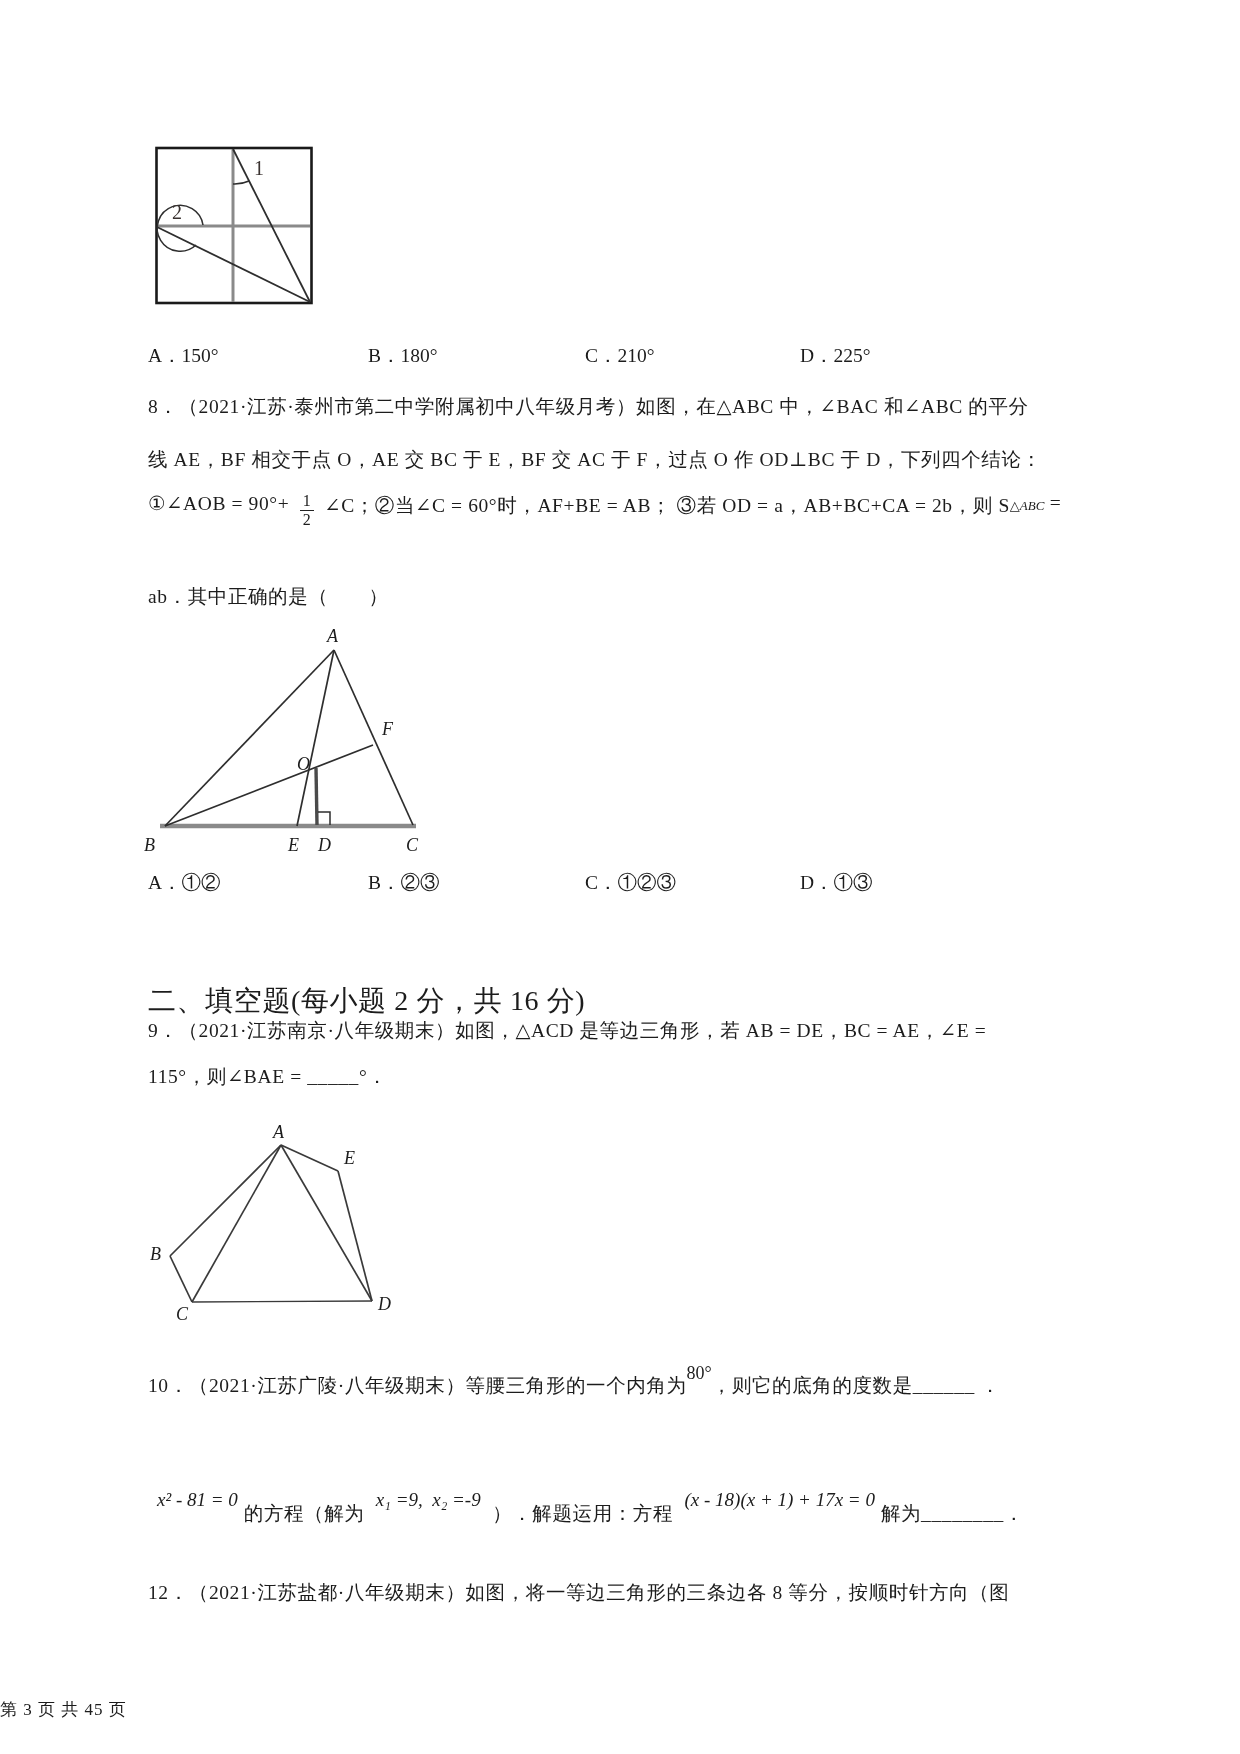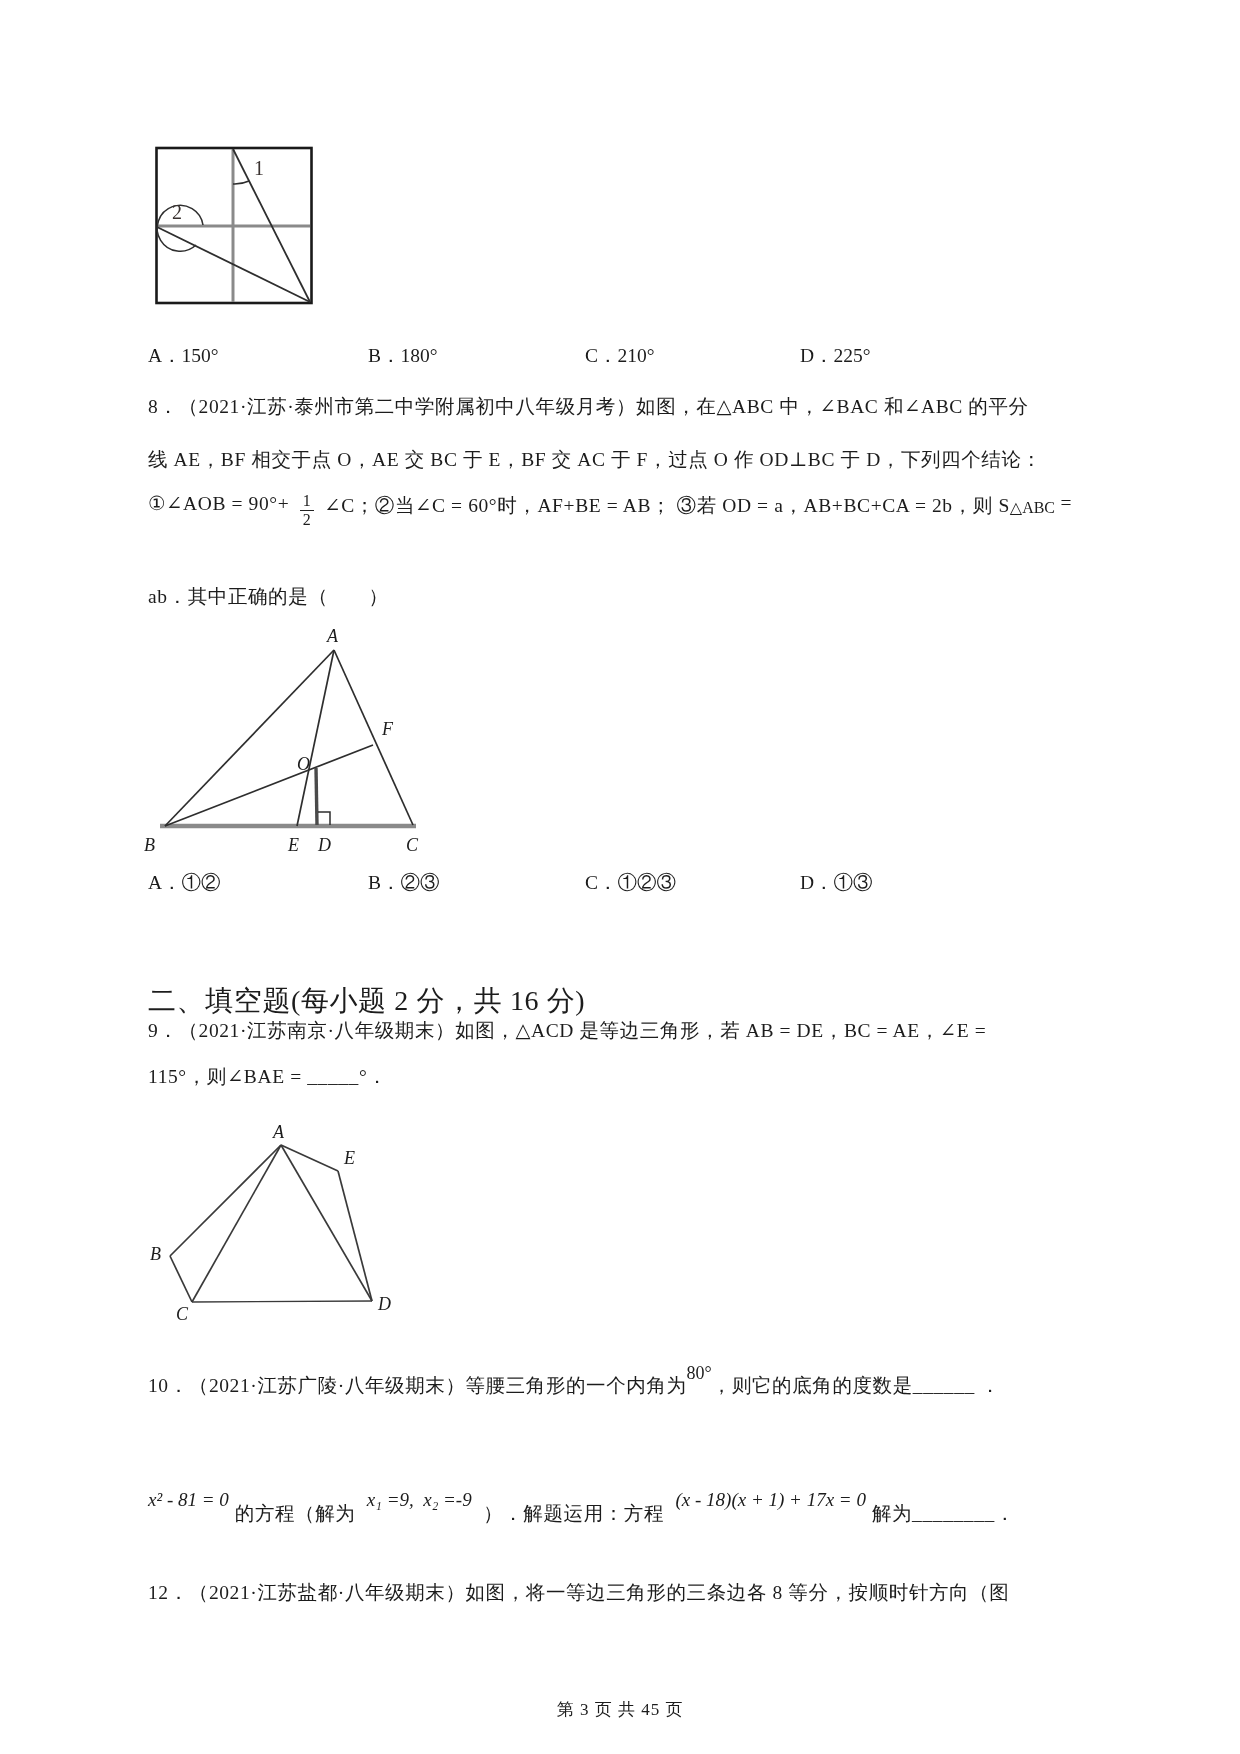--- a/index.html
+++ b/index.html
@@ -42,21 +42,22 @@
     display:inline-flex;
     flex-direction:column;
     align-items:center;
     font-size:16px;
     line-height:1.15;
     margin:0 5px;
     letter-spacing:0;
   }
   .frac .num{border-bottom:1.6px solid #222;padding:0 3px;}
   .sub-s{
-    font-size:16px;
+    font-size:13px;
+    font-style:italic;
     position:relative;
     top:6px;
     letter-spacing:0;
   }
   .raised{
     position:relative;
     top:-11px;
     font-style:italic;
     letter-spacing:0;
     margin:0 6px;
@@ -65,21 +66,21 @@
   .sup-80{
     position:relative;
     top:-9px;
     margin:0 0;
     font-size:18px;
     letter-spacing:0;
   }
   .footer{
     position:absolute;
     left:0;top:1698px;width:1240px;
-    text-align:center;
+    text-align:left;
     font-size:17px;
     letter-spacing:1px;
   }
   svg{position:absolute;overflow:visible;}
   .fig-label{
     font-family:"Liberation Serif","DejaVu Serif",serif;
     font-style:italic;
     font-size:18px;
     fill:#1c1c1c;
   }
@@ -169,21 +170,21 @@
     <text class="fig-label" x="204" y="46">E</text>
   </svg>
 
   <div class="flexline" style="left:148px;top:1372px;height:34px">
     <span>10．（2021·江苏广陵·八年级期末）等腰三角形的一个内角为</span>
     <span class="sup-80">80°</span>
     <span>，则它的底角的度数是______ ．</span>
   </div>
 
   <div class="flexline" style="left:148px;top:1500px;height:44px">
-    <span class="raised" style="margin-left:0">x² - 81 = 0</span>
+    <span class="raised" style="margin-left:9px">x² - 81 = 0</span>
     <span>的方程（解为 </span>
     <span class="raised">x₁ =9,  x₂ =-9</span>
     <span> ）．解题运用：方程 </span>
     <span class="raised">(x - 18)(x + 1) + 17x = 0</span>
     <span style="margin-left:0">解为________．</span>
   </div>
 
   <div class="line" style="left:148px;top:1580px">12．（2021·江苏盐都·八年级期末）如图，将一等边三角形的三条边各 8 等分，按顺时针方向（图</div>
 
   <div class="footer">第 3 页 共 45 页</div>

